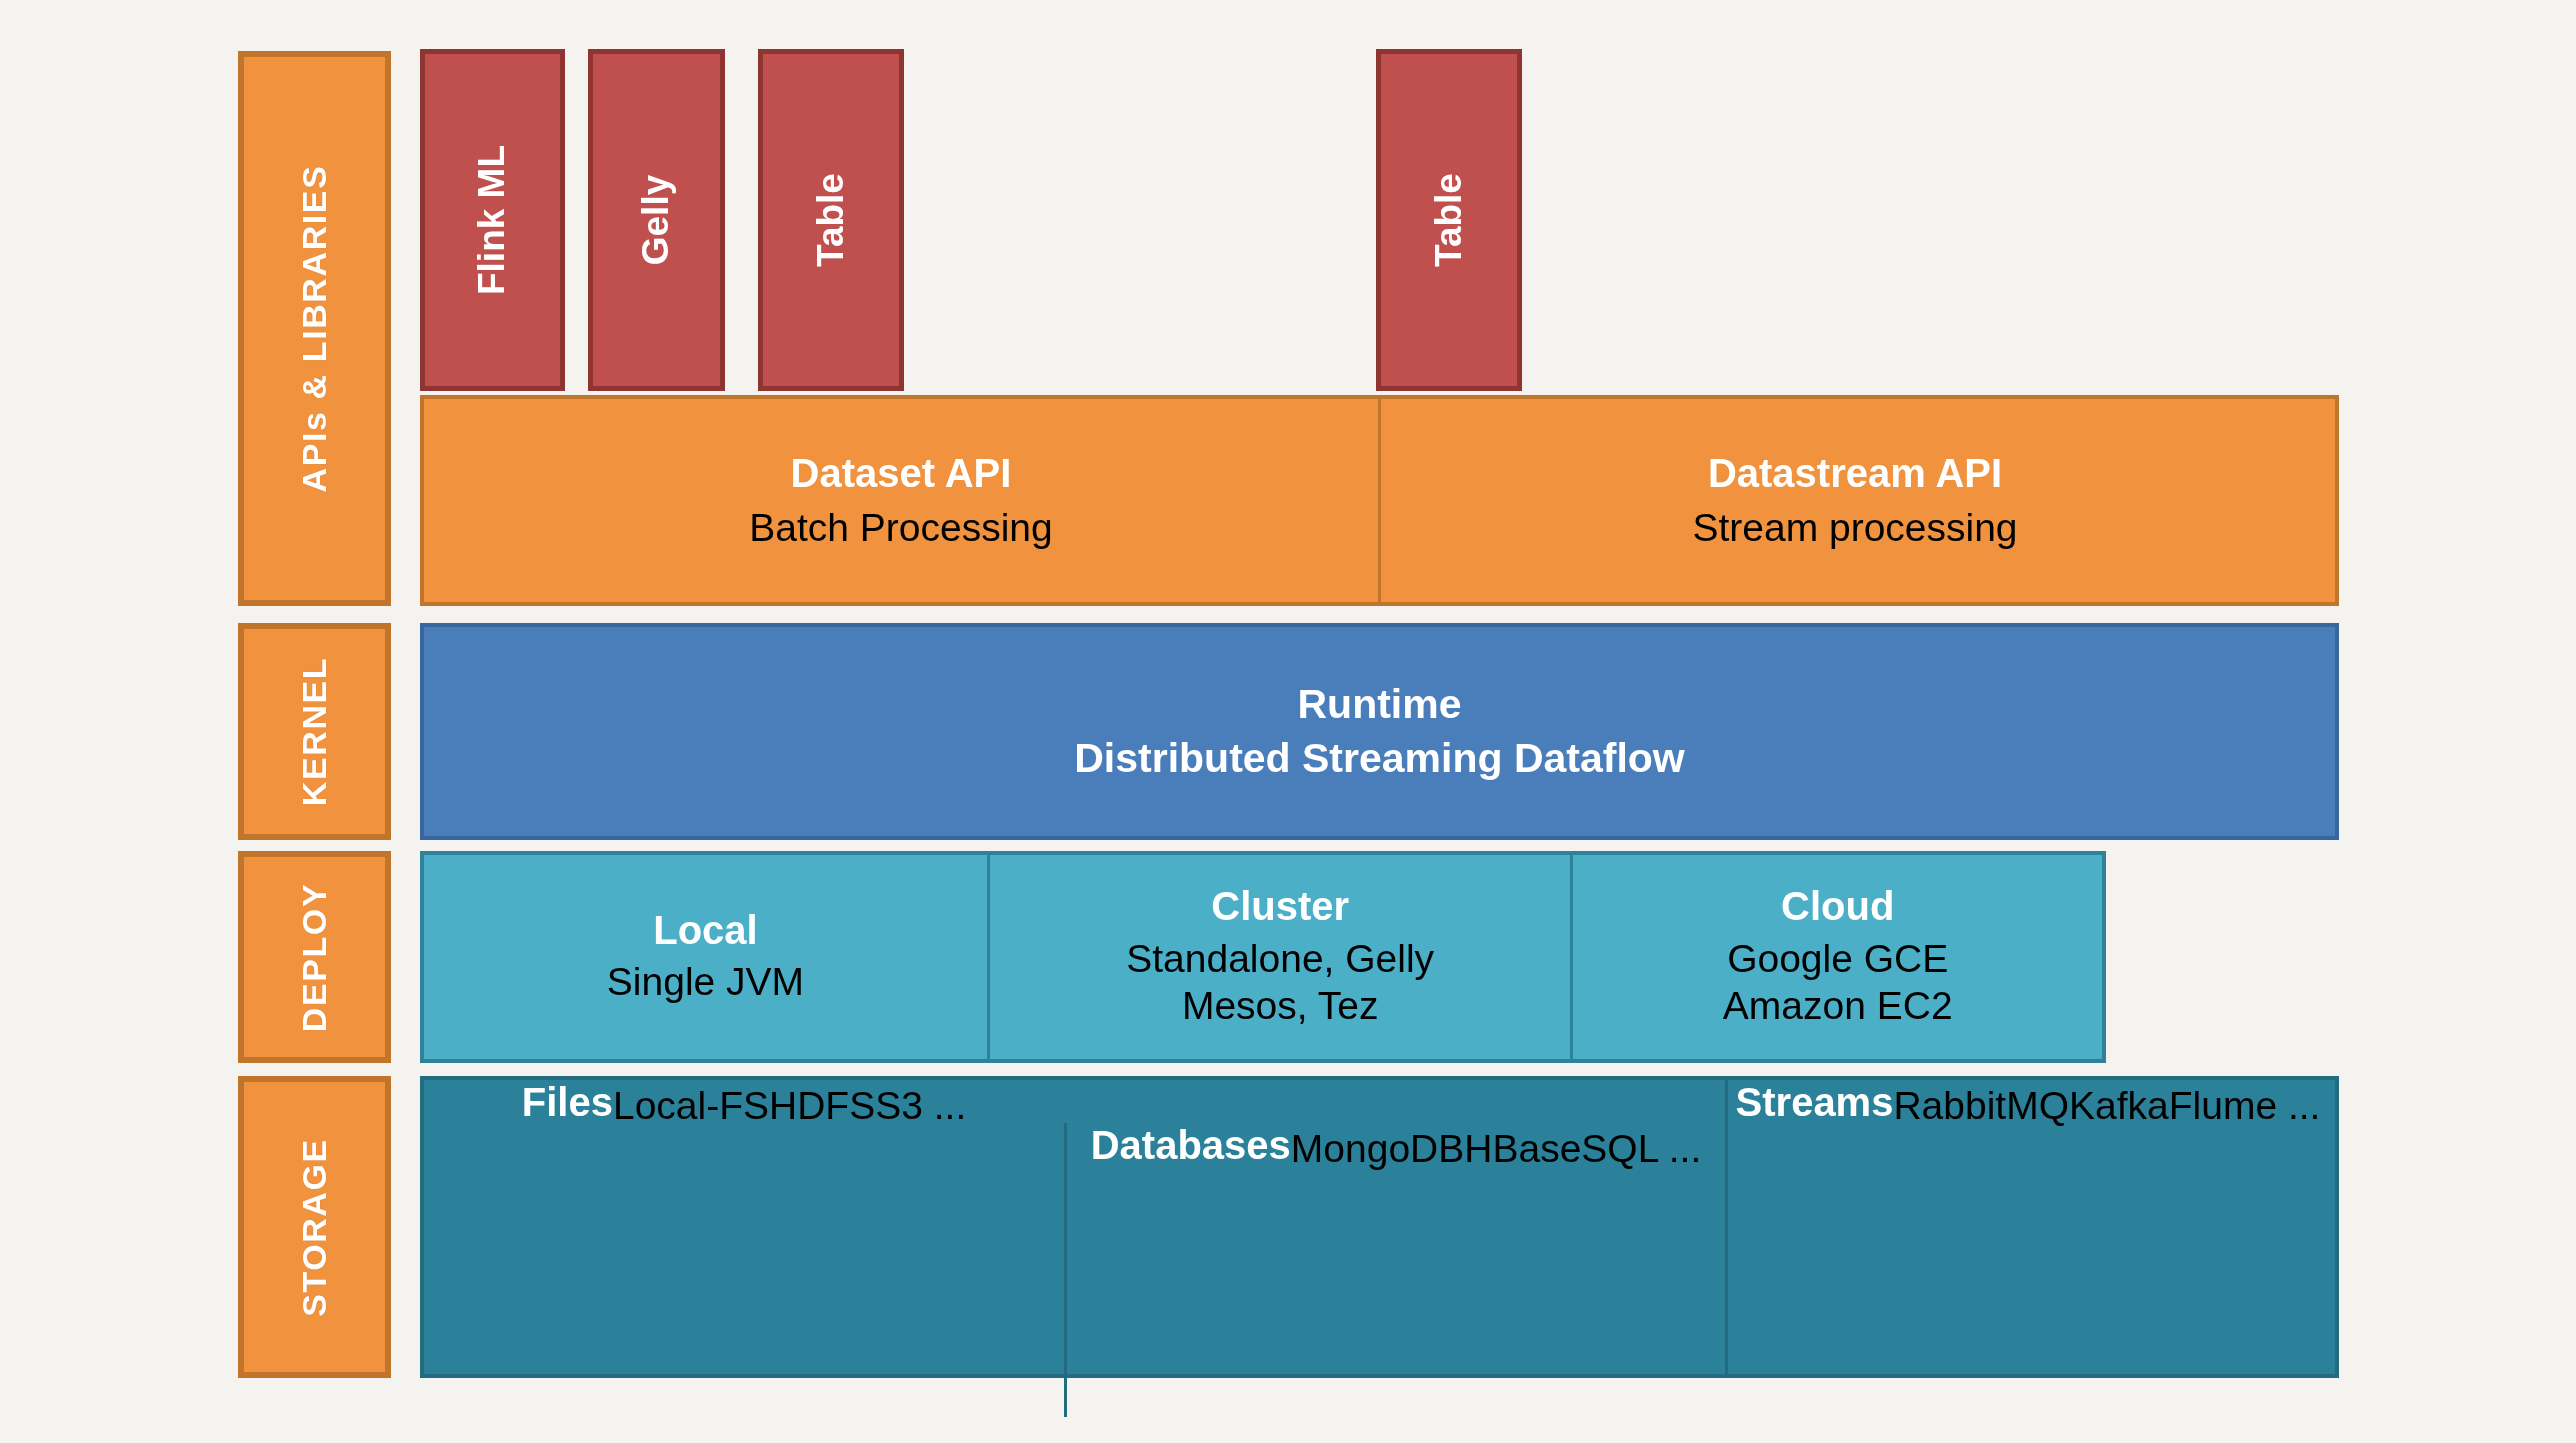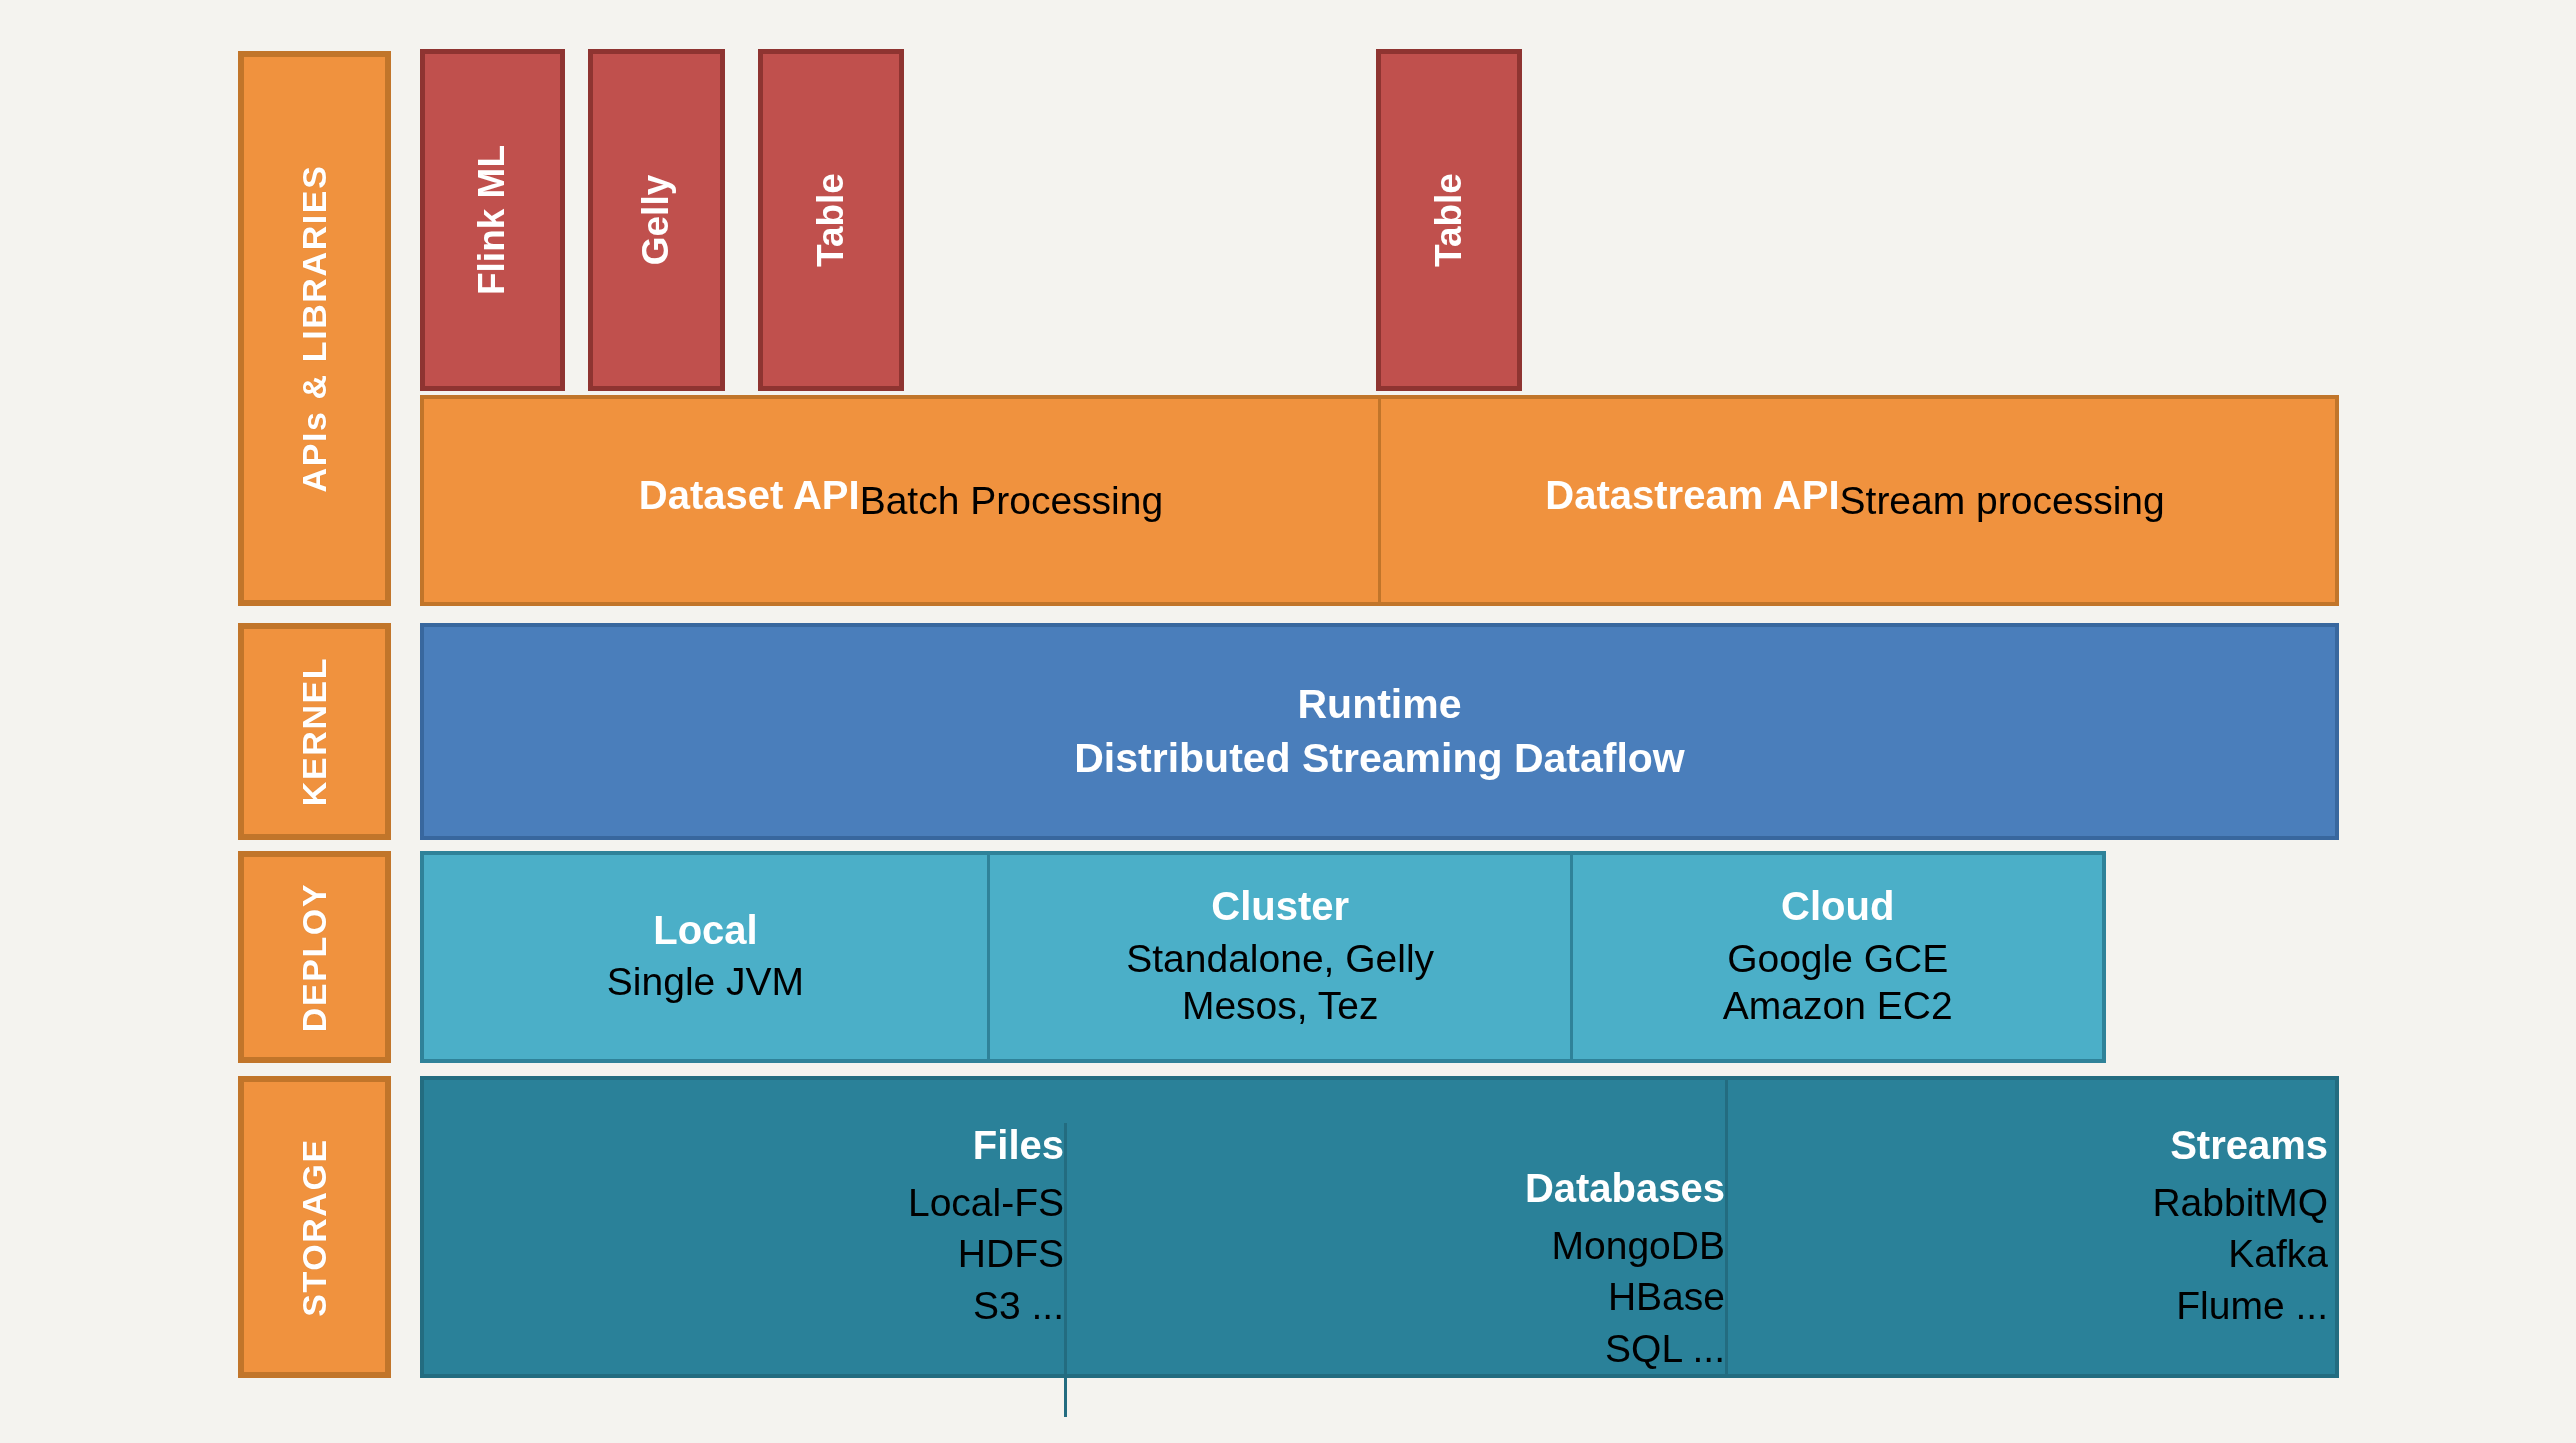--- a/index.html
+++ b/index.html
@@ -45,21 +45,21 @@
   }
 
   
   .api-band{
     background:#f0923e;
     border:4.9px solid #c1752a;
     display:flex;flex-direction:row;
   }
   .api-cell{
     flex:0 0 auto;
-    display:flex;flex-direction:row;
+    display:flex;flex-direction:column;
     align-items:center;justify-content:center;
     box-sizing:border-box;
   }
   .api-cell + .api-cell{border-left:3.8px solid #c1752a;}
   .api-title{color:#ffffff;font-weight:bold;font-size:40px;margin-bottom:9.7px;}
   .api-sub{color:#000000;font-size:39px;}
 
   
   .runtime-band{
     background:#4a7ebb;
@@ -85,22 +85,22 @@
   .dp-title{color:#ffffff;font-weight:bold;font-size:40px;margin-bottom:5.4px;}
   .dp-line{color:#000000;font-size:39px;line-height:1.22;}
 
   
   .storage-band{
     background:#2a8199;
     border:4.9px solid #236c80;
     display:flex;flex-direction:row;
   }
   .storage-cell{
-    display:flex;flex-direction:column;
-    align-items:flex-end;justify-content:center;
+    display:flex;
+    align-items:flex-start;justify-content:center;
     box-sizing:border-box;
   }
   .storage-cell + .storage-cell{border-left:3.8px solid #236c80;}
   .st-title{color:#ffffff;font-weight:bold;font-size:40px;margin-bottom:8.7px;}
   .st-line{color:#000000;font-size:39px;line-height:1.32;}
 </style>
 </head>
 <body>
 
 <div id="stage">

